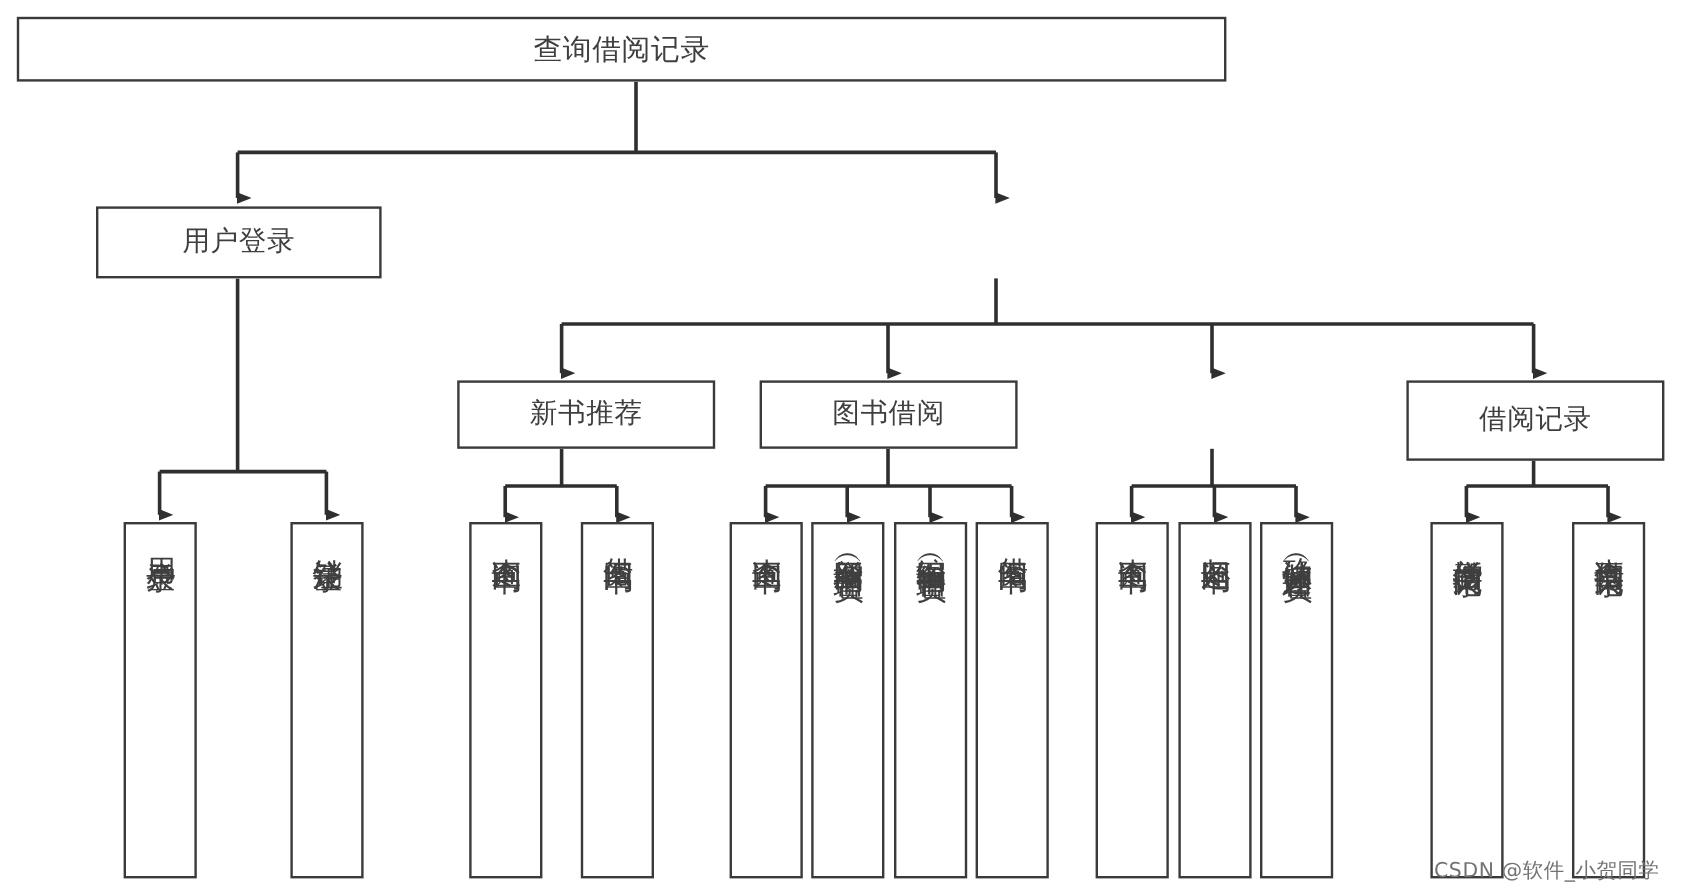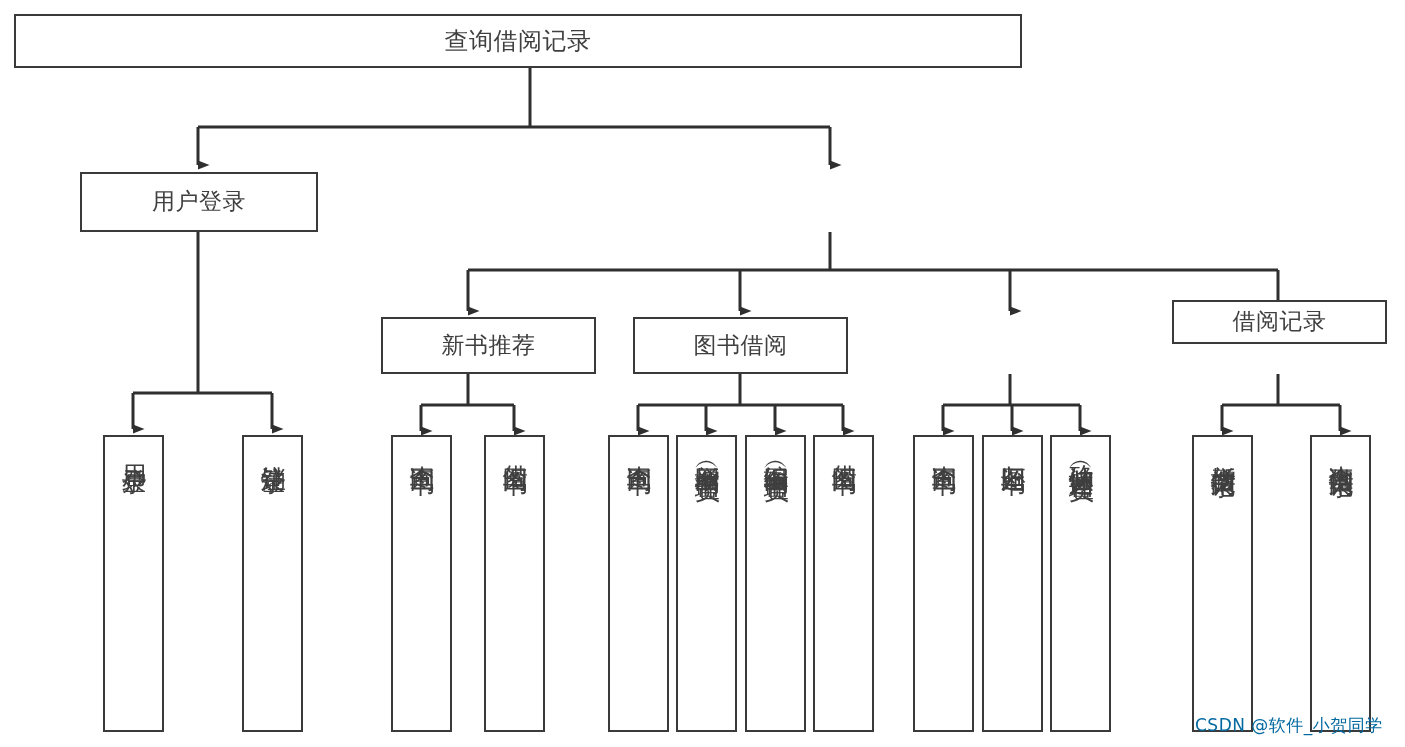--- a/index.html
+++ b/index.html
@@ -60,21 +60,21 @@
     font-size: 25px;
     line-height: 1.05;
     letter-spacing: 2px;
     max-height: 100%;
   }
   .watermark {
     position: absolute;
     left: 1195px;
     top: 714px;
     font-size: 17px;
-    color: #0369a1;
+    color: #737373;
     white-space: nowrap;
     letter-spacing: 0.5px;
     font-family: "DejaVu Sans", "Liberation Sans", sans-serif;
   }
 </style>
 </head>
 <body>
 
 <div id="diagram-canvas">
 
@@ -135,21 +135,21 @@
   <div class="node horizontal" style="left:80px; top:172px; width:238px; height:60px;">
     <span class="node-label">用户登录</span>
   </div>
 
   <div class="node horizontal" style="left:361px; top:317px; width:215px; height:57px;margin-left:20px;">
     <span class="node-label">新书推荐</span>
   </div>
   <div class="node horizontal" style="left:633px; top:317px; width:215px; height:57px;">
     <span class="node-label">图书借阅</span>
   </div>
-  <div class="node horizontal" style="left:1172px; top:300px; width:215px; height:44px;">
+  <div class="node horizontal" style="left:1172px; top:317px; width:215px; height:67px;">
     <span class="node-label">借阅记录</span>
   </div>
 
   <div class="node vertical" style="left:103px; top:435px; width:61px; height:297px;">
     <span class="node-label">用户登录</span>
   </div>
   <div class="node vertical" style="left:242px; top:435px; width:61px; height:297px;">
     <span class="node-label">注销登录</span>
   </div>
 

